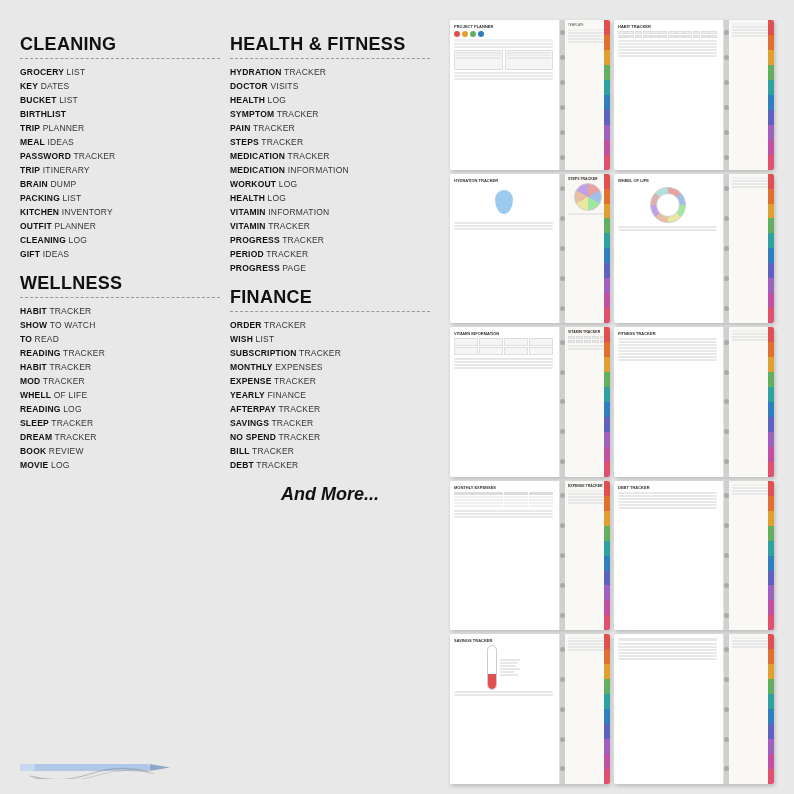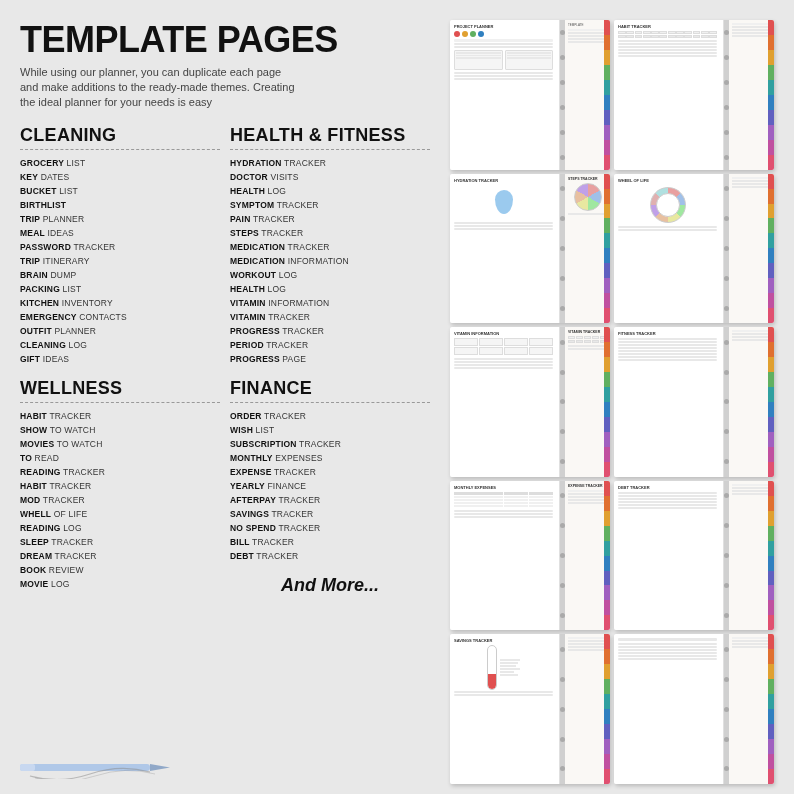--- a/index.html
+++ b/index.html
@@ -107,52 +107,46 @@
       flex: 1;
     }
   </style>
 </head>
 <body>
 
 <div class="main-container">
 
   <div class="left-panel">
 
-    <div>
-      <h1 class="header-title">TEMPLATE PAGES</h1>
-      <p class="header-subtitle">While using our planner, you can duplicate each page and make additions to the ready-made themes. Creating the ideal planner for your needs is easy</p>
-    </div>
 
     <div class="categories-grid">
 
       <div class="category-section">
         <div class="category-title">CLEANING</div>
         <ul class="category-items">
           <li><span class="bold">GROCERY</span> LIST</li>
           <li><span class="bold">KEY</span> DATES</li>
           <li><span class="bold">BUCKET</span> LIST</li>
           <li><span class="bold">BIRTHLIST</span></li>
           <li><span class="bold">TRIP</span> PLANNER</li>
           <li><span class="bold">MEAL</span> IDEAS</li>
           <li><span class="bold">PASSWORD</span> TRACKER</li>
           <li><span class="bold">TRIP</span> ITINERARY</li>
           <li><span class="bold">BRAIN</span> DUMP</li>
           <li><span class="bold">PACKING</span> LIST</li>
           <li><span class="bold">KITCHEN</span> INVENTORY</li>
-          <li><span class="bold">EMERGENCY</span> CONTACTS</li>
           <li><span class="bold">OUTFIT</span> PLANNER</li>
           <li><span class="bold">CLEANING</span> LOG</li>
           <li><span class="bold">GIFT</span> IDEAS</li>
         </ul>
 
         <div class="category-title">WELLNESS</div>
         <ul class="category-items">
           <li><span class="bold">HABIT</span> TRACKER</li>
           <li><span class="bold">SHOW</span> TO WATCH</li>
-          <li><span class="bold">MOVIES</span> TO WATCH</li>
           <li><span class="bold">TO</span> READ</li>
           <li><span class="bold">READING</span> TRACKER</li>
           <li><span class="bold">HABIT</span> TRACKER</li>
           <li><span class="bold">MOD</span> TRACKER</li>
           <li><span class="bold">WHELL</span> OF LIFE</li>
           <li><span class="bold">READING</span> LOG</li>
           <li><span class="bold">SLEEP</span> TRACKER</li>
           <li><span class="bold">DREAM</span> TRACKER</li>
           <li><span class="bold">BOOK</span> REVIEW</li>
           <li><span class="bold">MOVIE</span> LOG</li>

